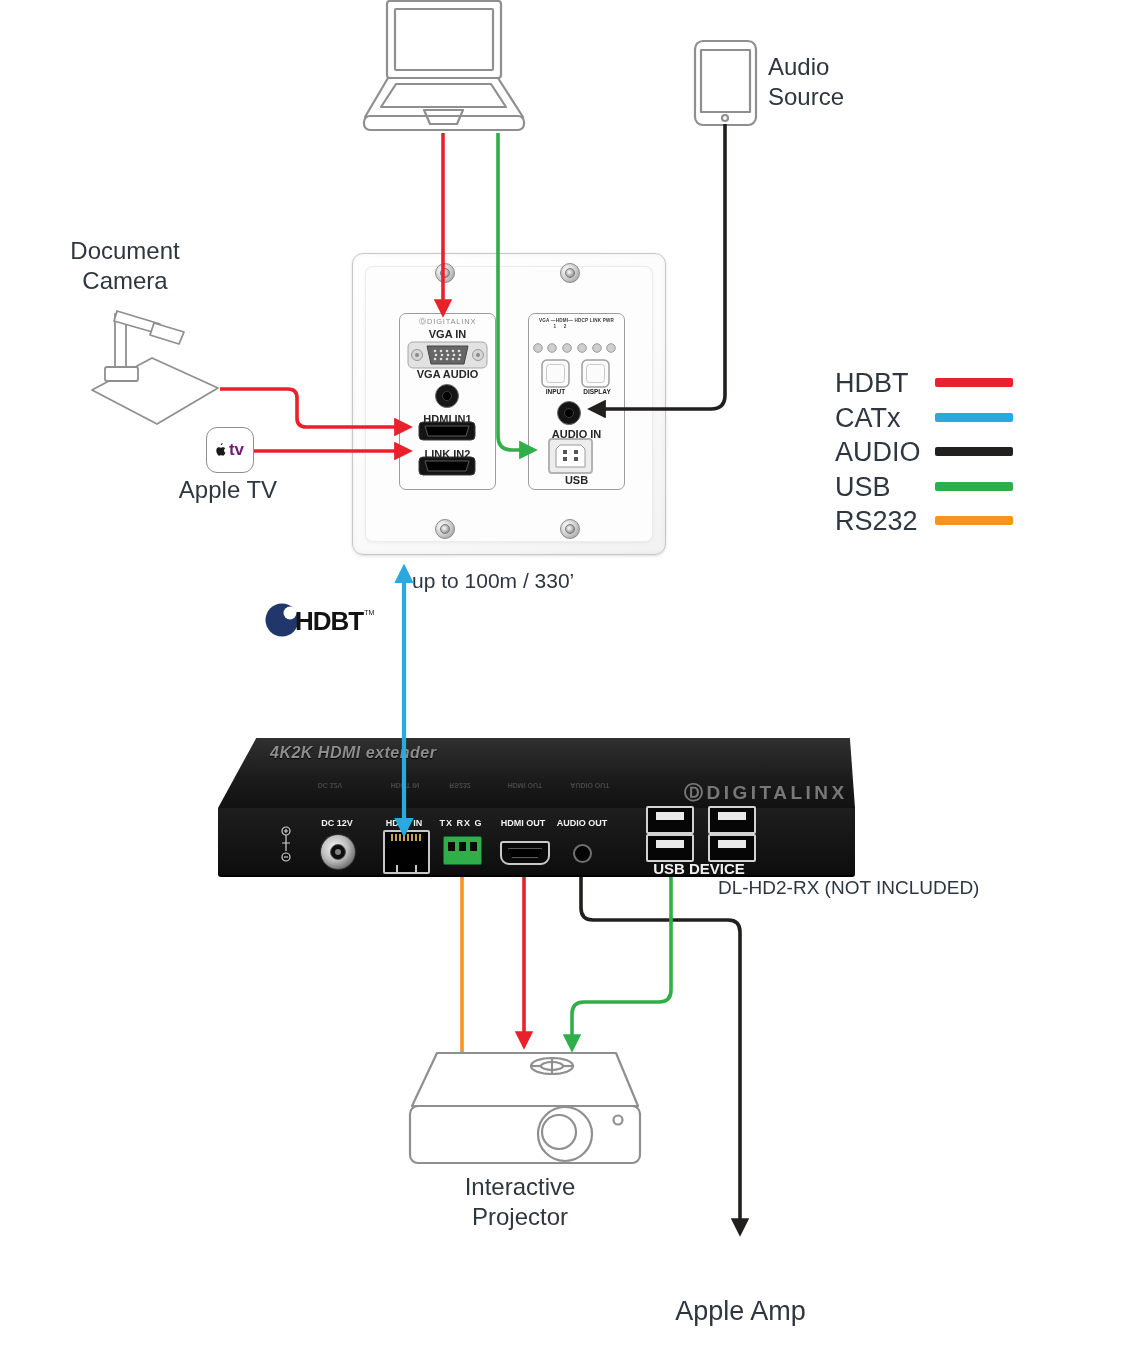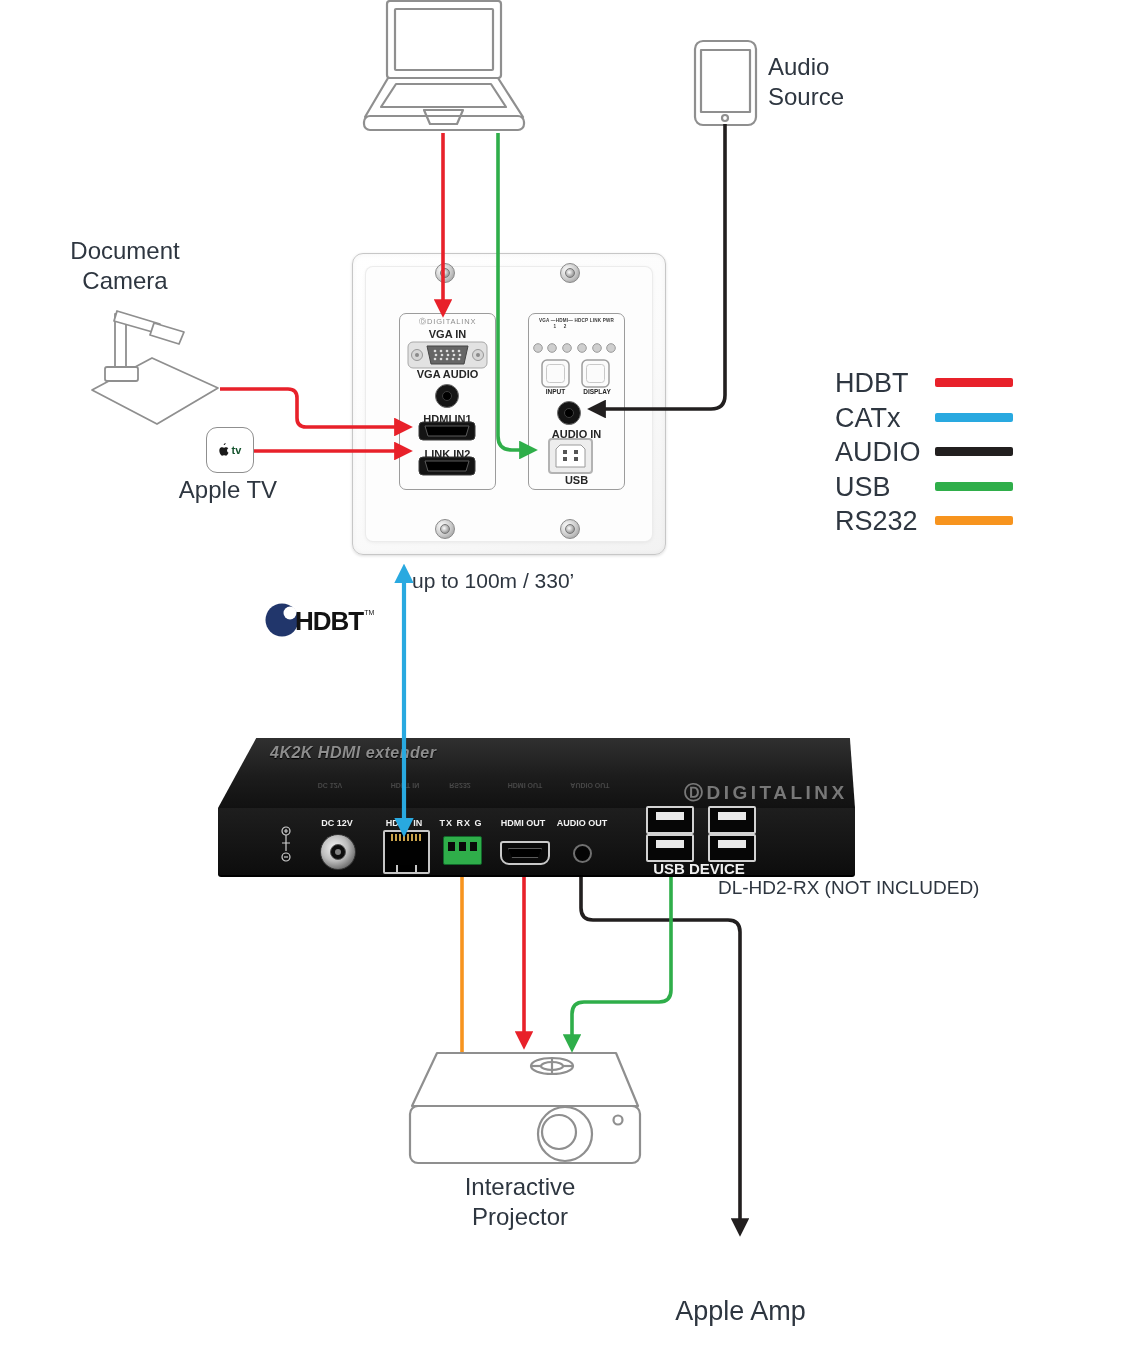--- a/index.html
+++ b/index.html
@@ -94,21 +94,21 @@
   #audioSourceLab{left:768px;top:52px;width:92px;text-align:left;}
   #docCamLab{left:55px;top:236px;width:140px;}
   #appleTvLab{left:158px;top:475px;width:140px;}
   #projLab{left:450px;top:1172px;width:140px;}
   #ampLab{left:668px;top:1296px;width:145px;font-size:27px;}
 
   
   #appleTvBox{left:206px;top:427px;width:46px;height:44px;background:#fff;
     border:1.5px solid #8f8f8f;border-radius:11px;z-index:10;
     display:flex;align-items:center;justify-content:center;gap:2px;}
-  #appleTvBox span{font-size:11px;font-weight:600;color:#14532d;}
+  #appleTvBox span{font-size:17px;font-weight:600;color:#701a75;}
 </style>
 </head>
 <body>
 
 <svg id="artLayer" class="abs" viewBox="0 0 1122 1348">
   <g fill="#ffffff" stroke-width="2.2" stroke-linejoin="round" style="stroke: rgb(143, 143, 143);">
     <rect x="387" y="1" width="114" height="77" rx="3"></rect>
     <rect x="395" y="9" width="98" height="61" rx="1"></rect>
     <polygon points="388,78 498,78 523,117 365,117"></polygon>
     <polygon points="396,84 491,84 506,107 381,107"></polygon>

